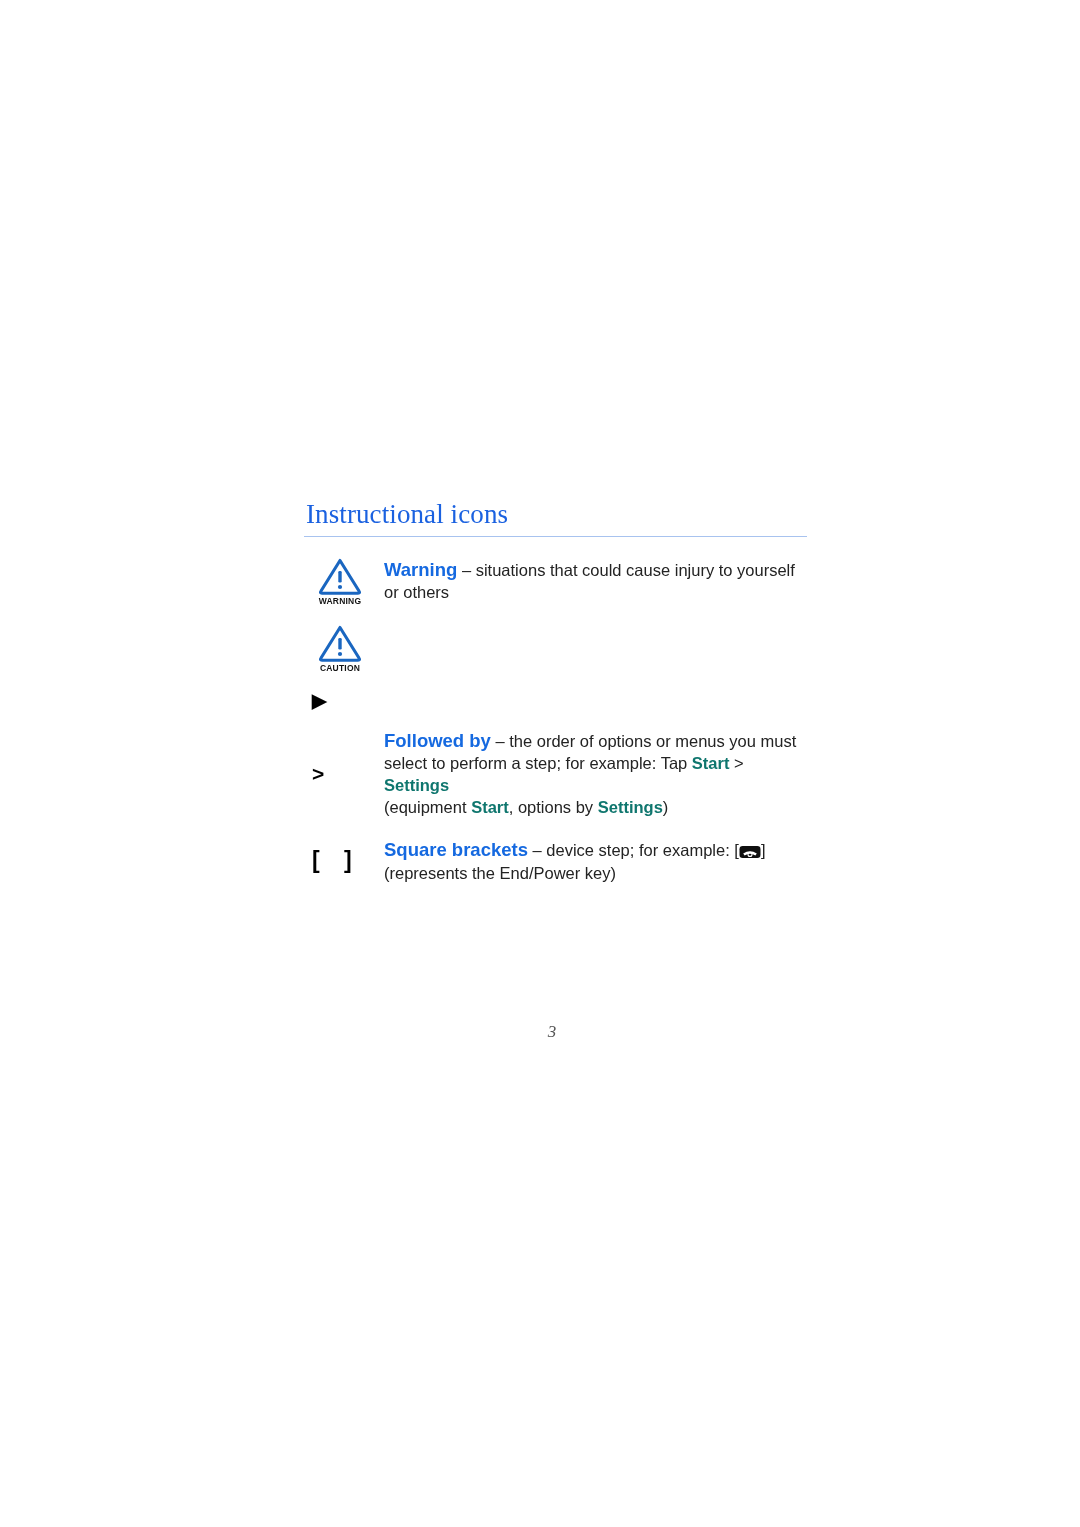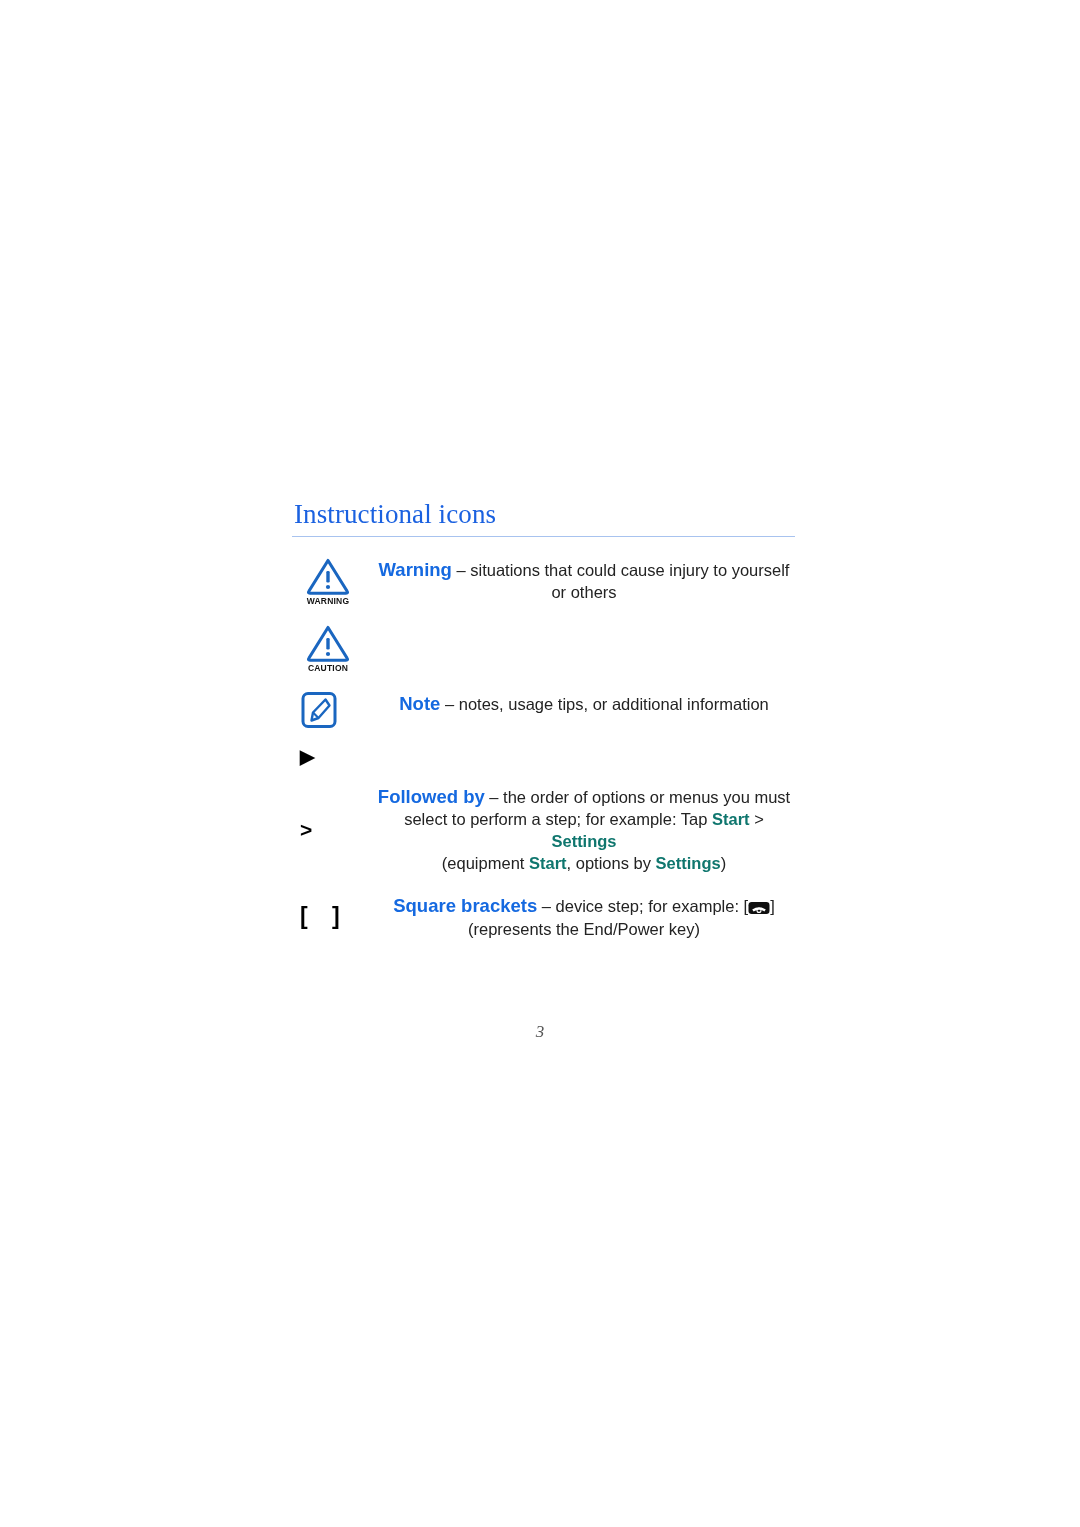--- a/index.html
+++ b/index.html
@@ -11,21 +11,21 @@
     width: 1080px;
     height: 1527px;
     position: relative;
     font-family: "Liberation Sans", sans-serif;
     color: #1c1c1c;
     overflow: hidden;
   }
 
   .page {
     position: absolute;
-    left: 0;
+    left: 12px;
     top: 0;
     width: 912px;
     height: 1527px;
   }
 
   .content {
     position: absolute;
     left: 292px;
     top: 500px;
     width: 504px;
@@ -76,21 +76,20 @@
     padding-left: 8px;
     box-sizing: border-box;
     align-self: center;
   }
   .text-cell {
     flex: 1 1 auto;
     font-size: 16.5px;
     line-height: 1.33;
     color: #232323;
     padding-top: 1px;
-    text-align: center;
   }
   .term {
     color: #1569e0;
     font-weight: bold;
     font-size: 18.5px;
   }
   .bold {
     font-weight: bold;
     color: #0f766e;
   }
@@ -194,32 +193,20 @@
             <svg width="44" height="38" viewBox="0 0 44 38">
               <path d="M22 3.5 L41 34 Q42.5 36.2 40 36.2 L4 36.2 Q1.5 36.2 3 34 Z" fill="none" stroke="#1a66c0" stroke-width="3.1" stroke-linejoin="round"></path>
               <rect x="20.3" y="14" width="3.4" height="11.5" rx="1.3" fill="#1a66c0"></rect>
               <circle cx="22" cy="30" r="2.1" fill="#1a66c0"></circle>
             </svg>
             <span class="tri-label">CAUTION</span>
           </div>
         </div>
       </div>
 
-      <div class="icon-row">
-        <div class="icon-cell">
-          <svg class="note-icon" viewBox="0 0 38 38">
-            <rect x="3" y="2.5" width="32" height="33" rx="5" ry="5" fill="none" stroke="#1a66c0" stroke-width="3"></rect>
-            <path d="M25.5 8.5 L13 21.5 L11.5 29.5 L18.5 27 L29.5 14.5 Z" fill="none" stroke="#1a66c0" stroke-width="2.4" stroke-linejoin="round"></path>
-            <path d="M13 21.5 L18.5 27" fill="none" stroke="#1a66c0" stroke-width="2.1"></path>
-          </svg>
-        </div>
-        <div class="text-cell">
-          <span class="term">Note</span><span> – </span><span>notes, usage tips, or additional information</span>
-        </div>
-      </div>
 
       <div class="icon-row">
         <div class="icon-cell">
           <span class="glyph-marker glyph-tri">▶</span>
         </div>
       </div>
 
       <div class="icon-row">
         <div class="icon-cell">
           <span class="glyph-marker glyph-gt">&gt;</span>

